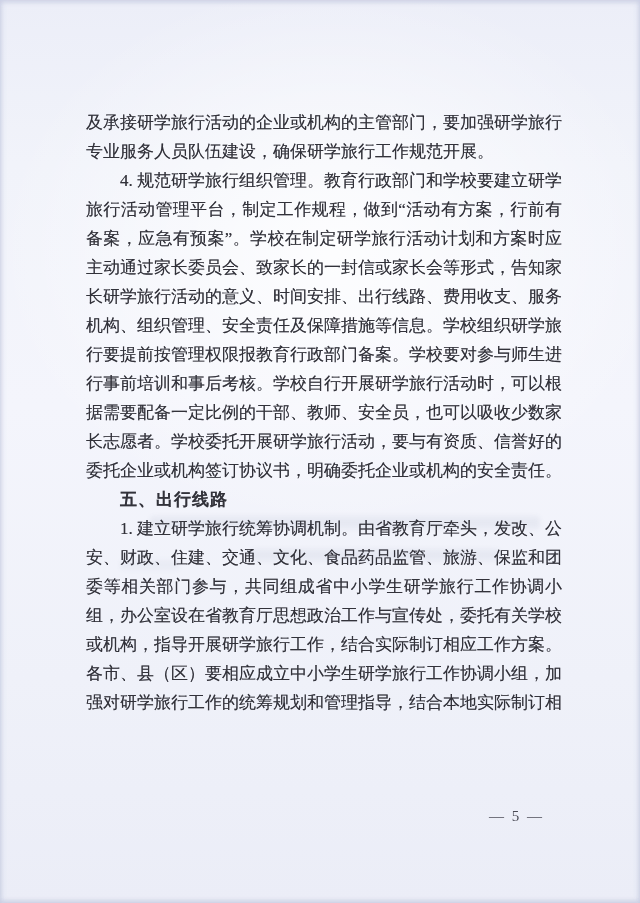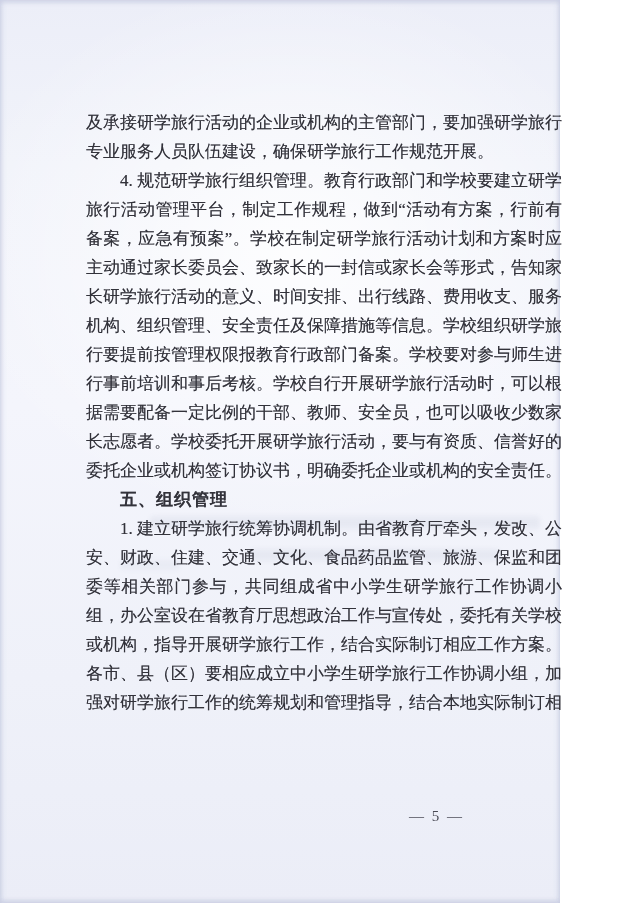--- a/index.html
+++ b/index.html
@@ -6,31 +6,30 @@
     margin: 0;
     padding: 0;
     width: 640px;
     height: 903px;
     overflow: hidden;
     font-family: "Liberation Serif", "DejaVu Serif", serif;
   }
 
   .scan-page {
     position: relative;
-    width: 516px;
+    width: 640px;
     height: 903px;
     background:
       radial-gradient(ellipse 520px 420px at 52% 28%, rgba(255,255,255,0.85) 0%, rgba(255,255,255,0) 65%),
       linear-gradient(180deg, #eceef8 0%, #f1f3fa 18%, #f4f5fc 45%, #eff1f9 75%, #ebedf7 100%);
     box-shadow:
       inset 0 3px 4px rgba(190,195,220,0.45),
       inset 0 -3px 4px rgba(185,190,215,0.40),
       inset 3px 0 5px rgba(200,205,228,0.30),
       inset -3px 0 5px rgba(200,205,228,0.30);
-    padding-left: 44px;
   }
 
   .doc-body {
     position: absolute;
     left: 86px;
     top: 108px;
     width: 476px;
     color: var(--ink, #32323a);
     font-size: 17px;
     line-height: 29px;
@@ -80,18 +79,18 @@
 
 <div class="scan-page">
 
   <div class="bleed b1"></div>
   <div class="bleed b2"></div>
   <div class="bleed b3"></div>
 
   <div class="doc-body">
       <p class="para">及承接研学旅行活动的企业或机构的主管部门，要加强研学旅行专业服务人员队伍建设，确保研学旅行工作规范开展。</p>
       <p class="para indent">4. 规范研学旅行组织管理。教育行政部门和学校要建立研学旅行活动管理平台，制定工作规程，做到“活动有方案，行前有备案，应急有预案”。学校在制定研学旅行活动计划和方案时应主动通过家长委员会、致家长的一封信或家长会等形式，告知家长研学旅行活动的意义、时间安排、出行线路、费用收支、服务机构、组织管理、安全责任及保障措施等信息。学校组织研学旅行要提前按管理权限报教育行政部门备案。学校要对参与师生进行事前培训和事后考核。学校自行开展研学旅行活动时，可以根据需要配备一定比例的干部、教师、安全员，也可以吸收少数家长志愿者。学校委托开展研学旅行活动，要与有资质、信誉好的委托企业或机构签订协议书，明确委托企业或机构的安全责任。</p>
-      <p class="para heading indent">五、组织管理</p>
+      <p class="para heading indent">五、出行线路</p>
       <p class="para indent">1. 建立研学旅行统筹协调机制。由省教育厅牵头，发改、公安、财政、住建、交通、文化、食品药品监管、旅游、保监和团委等相关部门参与，共同组成省中小学生研学旅行工作协调小组，办公室设在省教育厅思想政治工作与宣传处，委托有关学校或机构，指导开展研学旅行工作，结合实际制订相应工作方案。各市、县（区）要相应成立中小学生研学旅行工作协调小组，加强对研学旅行工作的统筹规划和管理指导，结合本地实际制订相</p>
     </div>
 
   <div class="page-number">— 5 —</div>
 </div>
 
 </body></html>

